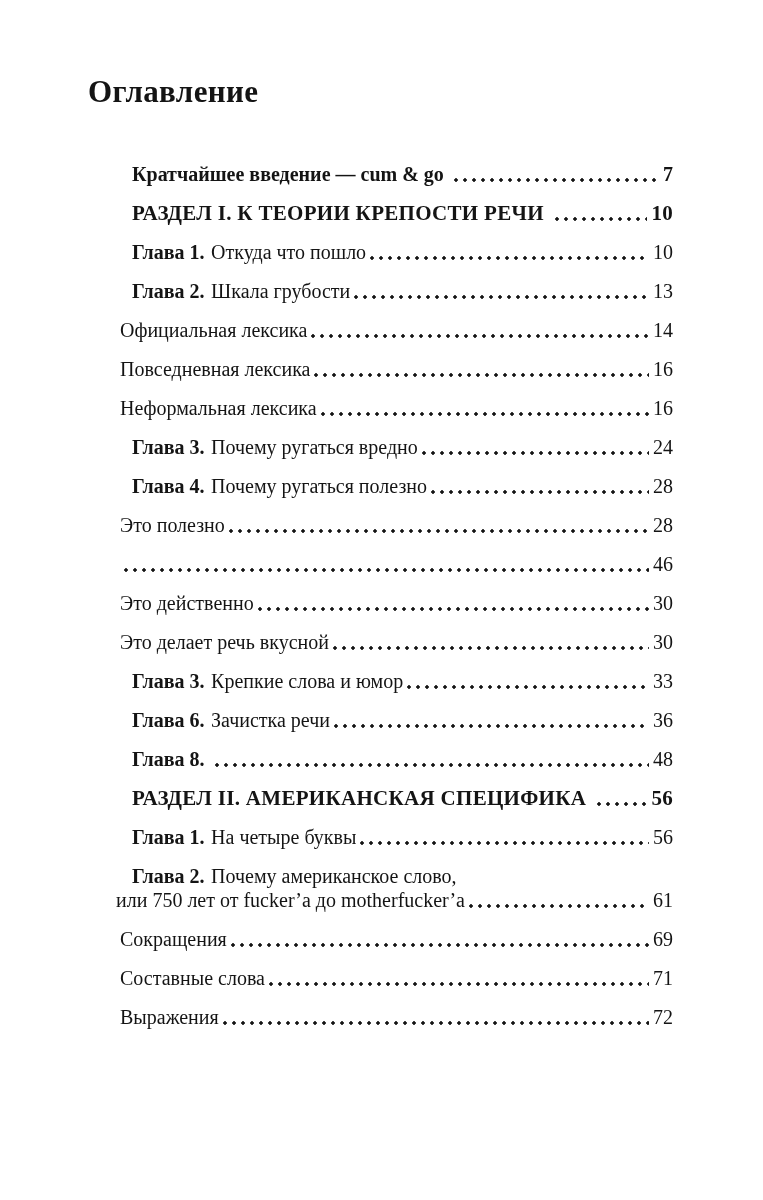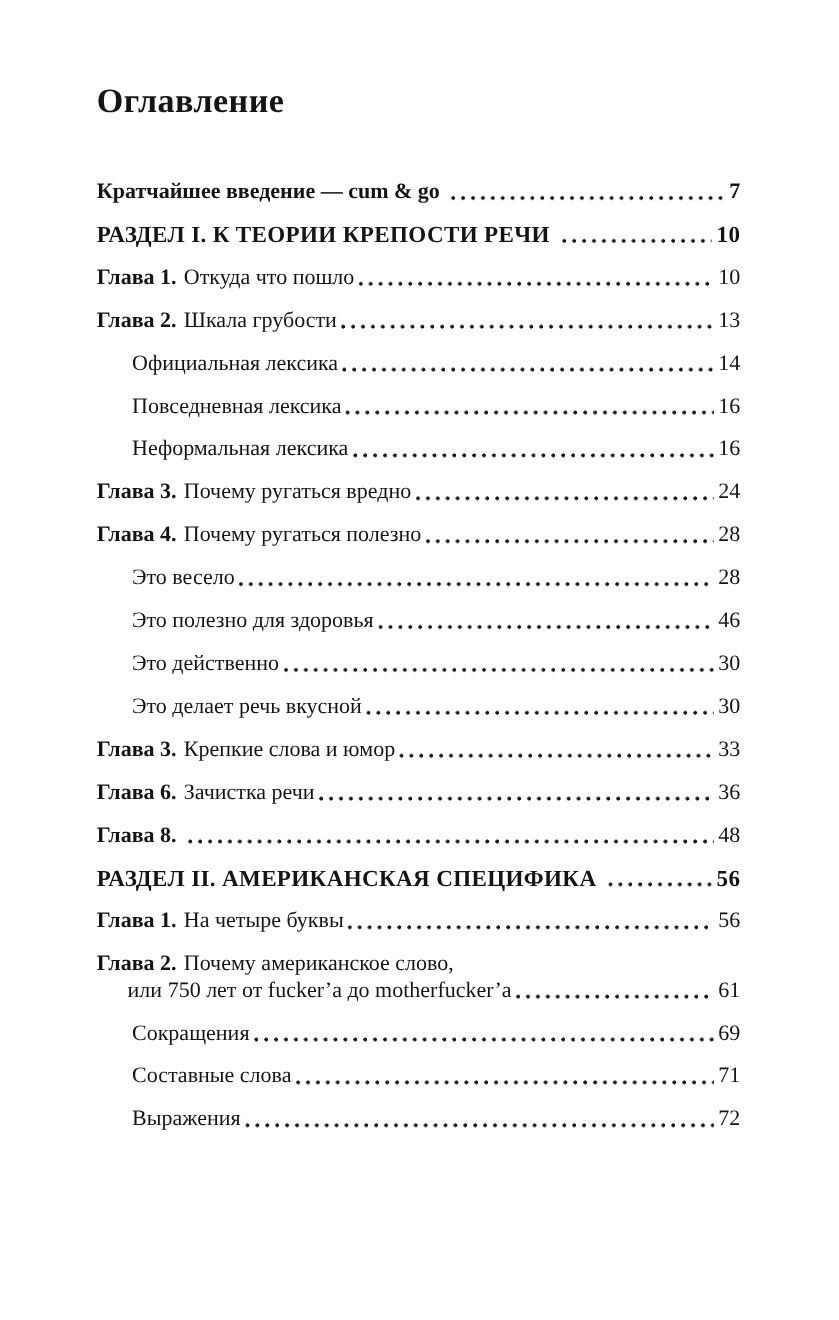--- a/index.html
+++ b/index.html
@@ -21,21 +21,21 @@
     margin-bottom: 52px;
   }
   .toc-row { margin-bottom: 15px; }
   .tline {
     display: flex;
     align-items: baseline;
     font-size: 20px;
     line-height: 24px;
   }
   .prefix { font-weight: bold; white-space: nowrap; }
-  .prefix:not(:empty) { margin-right: 0.33em; }
+  .prefix:not(:empty) { margin-right: 0.33em; margin-left: 44px; }
   .ttext { white-space: nowrap; }
   .pagenum { white-space: nowrap; }
   
   .dots {
     flex: 1 1 auto;
     align-self: flex-end;
     height: 4px;
     margin: 0 4px 4px 4px;
     min-width: 0;
     background-image: radial-gradient(circle at 2px 2px, #141414 1.5px, transparent 1.9px);
@@ -135,30 +135,29 @@
       <span class="prefix">Глава 4.</span>
       <span class="ttext">Почему ругаться полезно</span>
       <span class="dots"></span>
       <span class="pagenum">28</span>
     </div>
 
   </div>
       <div class="toc-row type-sub">
     <div class="tline tline1">
       <span class="prefix"></span>
-      <span class="ttext">Это весело</span>
+      <span class="ttext">Это полезно</span>
       <span class="dots"></span>
       <span class="pagenum">28</span>
     </div>
 
   </div>
       <div class="toc-row type-sub">
     <div class="tline tline1">
       <span class="prefix"></span>
-      <span class="ttext">Это полезно для здоровья</span>
       <span class="dots"></span>
       <span class="pagenum">46</span>
     </div>
 
   </div>
       <div class="toc-row type-sub">
     <div class="tline tline1">
       <span class="prefix"></span>
       <span class="ttext">Это действенно</span>
       <span class="dots"></span>

